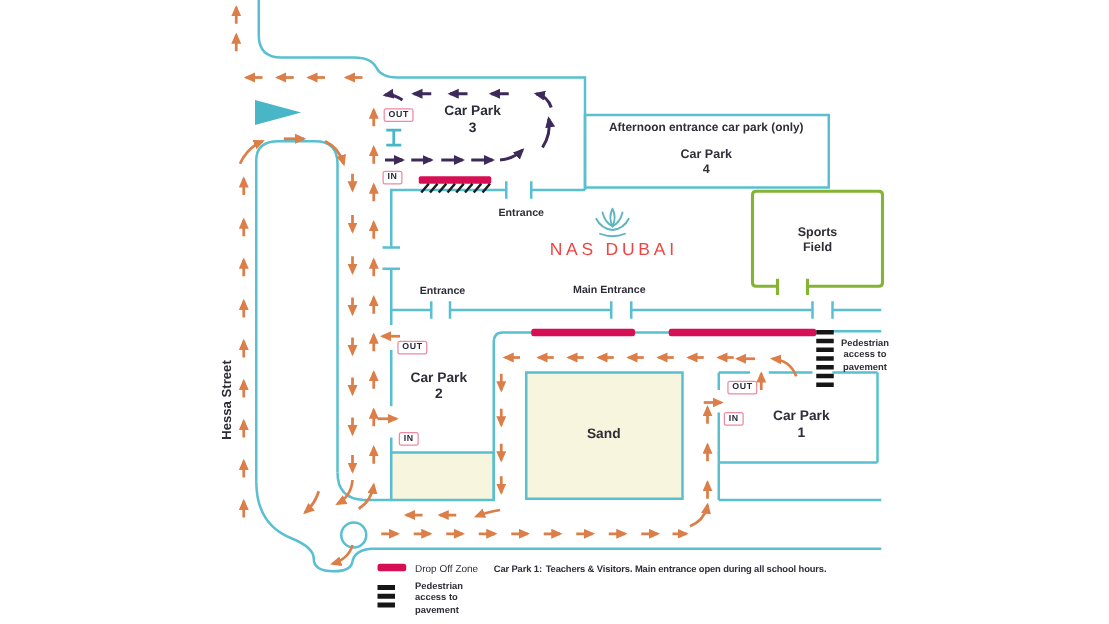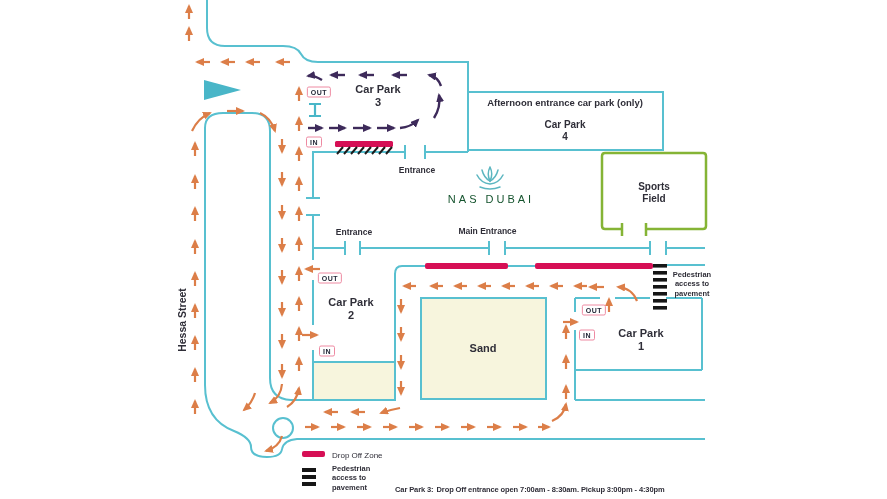--- a/index.html
+++ b/index.html
@@ -8,21 +8,21 @@
   #map-svg{position:absolute;left:0;top:0;}
   .lbl{position:absolute;font-weight:bold;color:#2f2e38;text-align:center;white-space:nowrap;
        transform:translate(-50%,-50%);line-height:1.15;}
   .f11{font-size:11px;}
   .f10{font-size:10px;}
   .f95{font-size:9.5px;}
   .f85{font-size:8.5px;}
   .badge{position:absolute;transform:translate(-50%,-50%);font-size:7px;font-weight:bold;
          color:#232838;background:#fff;border:1px solid #ee8aa2;border-radius:2px;
          padding:1px 3px;letter-spacing:.5px;line-height:1;}
-  .nas-text{position:absolute;transform:translate(-50%,-50%);color:#14532d;font-size:11px;
+  .nas-text{position:absolute;transform:translate(-50%,-50%);color:#ef4444;font-size:14px;
             letter-spacing:3px;font-weight:normal;white-space:nowrap;}
   .hessa{position:absolute;transform:translate(-50%,-50%) rotate(-90deg);font-size:10.5px;
          font-weight:bold;white-space:nowrap;}
   .ped-note{position:absolute;transform:translate(-50%,-50%);font-size:7.5px;font-weight:bold;
             text-align:center;line-height:1.25;}
   .legend-swatch-red{position:absolute;left:302px;top:451px;width:23px;height:6px;
                      background:#d60f55;border-radius:2px;}
   .legend-dash{position:absolute;left:302px;width:14px;height:4px;background:#161616;}
   .legend-label{position:absolute;transform:translateY(-50%);font-size:8px;font-weight:normal;}
   .legend-ped{position:absolute;font-size:7.5px;font-weight:bold;line-height:1.25;}
@@ -236,15 +236,15 @@
   <div class="legend-swatch-red"></div>
   <div class="legend-label" style="left:332px;top:455px;">Drop Off Zone</div>
   <div class="legend-dash" style="top:468px;"></div>
   <div class="legend-dash" style="top:475px;"></div>
   <div class="legend-dash" style="top:482px;"></div>
   <div class="legend-ped" style="left:332px;top:464px;">
       <div>Pedestrian</div>
       <div>access to</div>
       <div>pavement</div>
     </div>
-  <div class="note-line" style="top:489px;"><b>Car Park 3:</b><span>Drop Off entrance open 7:00am - 8:30am. Pickup 3:00pm - 4:30pm</span></div>
+  <div class="note-line" style="top:455px;"><b>Car Park 1:</b><span>Teachers &amp; Visitors. Main entrance open during all school hours.</span></div>
 
 </div>
 
 </body></html>

